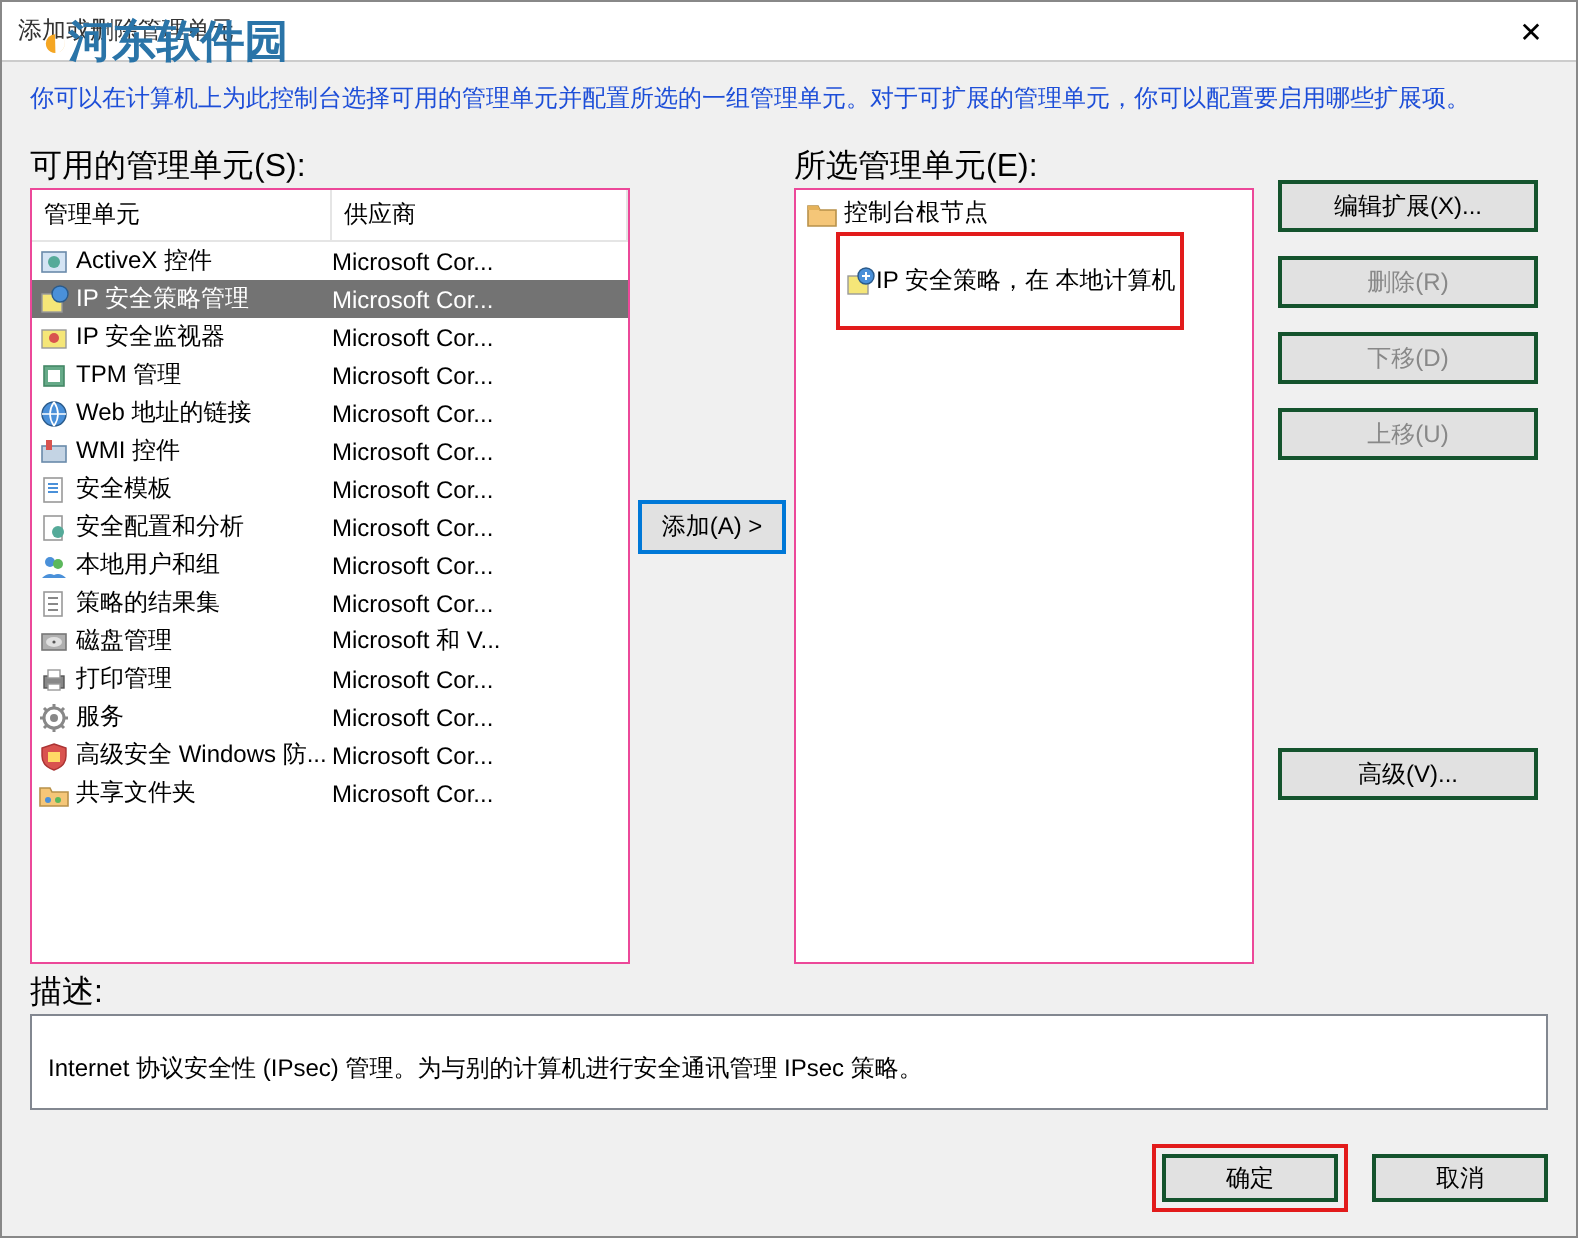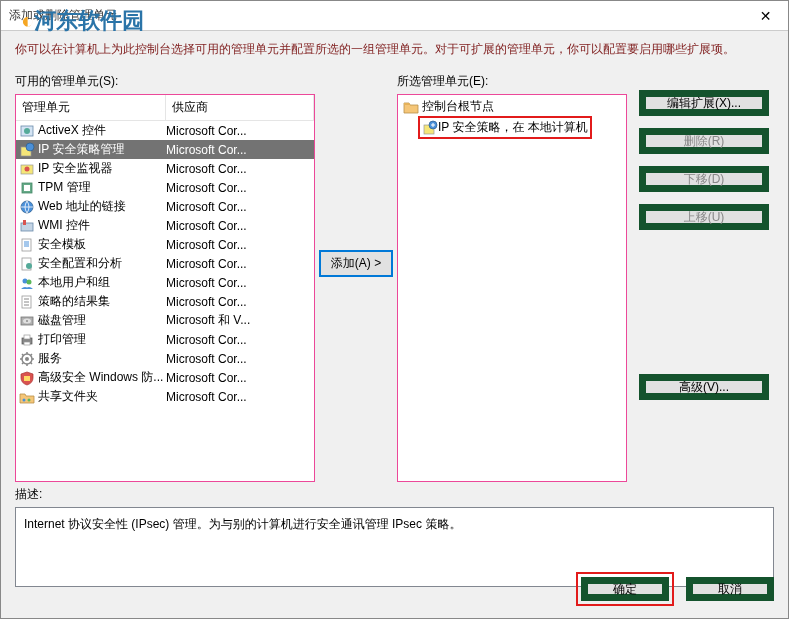--- a/index.html
+++ b/index.html
@@ -3,48 +3,48 @@
 <meta charset="utf-8">
 <style>
 * { box-sizing: border-box; margin: 0; padding: 0; }
 body { font-family: "Microsoft YaHei", "Segoe UI", sans-serif; font-size: 12px; background: #f0f0f0; width: 789px; height: 619px; position: relative; overflow: hidden; }
 .window { position: absolute; top: 0; left: 0; width: 789px; height: 619px; background: #f0f0f0; border: 1px solid #888; }
 .titlebar { height: 30px; background: #fff; border-bottom: 1px solid #ccc; display: flex; align-items: center; justify-content: space-between; padding: 0 0 0 8px; position: relative; }
 .titlebar-text { font-size: 12px; color: #333; }
 .close-btn { width: 45px; height: 30px; display: flex; align-items: center; justify-content: center; font-size: 14px; cursor: pointer; }
 .logo-overlay { position: absolute; top: 5px; left: 20px; font-size: 22px; font-weight: bold; color: #2a74a8; z-index: 10; pointer-events: none; }
 .logo-overlay .o { color: #f5a623; }
-.desc-row { padding: 8px 14px 14px 14px; font-size: 12px; color: #7f1d1d; line-height: 1.7; }
+.desc-row { padding: 8px 14px 14px 14px; font-size: 12px; color: #1d4ed8; line-height: 1.7; }
 .content { padding: 0 14px; display: flex; gap: 0; }
 .col-left { width: 300px; display: flex; flex-direction: column; }
 .col-mid { width: 82px; display: flex; flex-direction: column; align-items: center; justify-content: flex-start; padding-top: 177px; }
 .col-right { width: 230px; display: flex; flex-direction: column; }
 .col-buttons { flex: 1; padding-left: 12px; padding-top: 17px; display: flex; flex-direction: column; gap: 12px; }
-.label-row { font-size: 12px; margin-bottom: 4px; height: 17px; }
+.label-row { font-size: 16px; margin-bottom: 4px; height: 17px; }
 .listbox { border: 1px solid #ec4899; background: #fff; height: 388px; overflow-y: auto; }
 .list-header { display: flex; background: #fff; border-bottom: 1px solid #e5e5e5; position: sticky; top: 0; }
 .list-header > div { padding: 4px 6px; border-right: 1px solid #e5e5e5; font-size: 12px; }
 .list-header .h1 { width: 150px; }
 .list-header .h2 { flex: 1; }
 .list-row { display: flex; align-items: center; padding: 1px 2px; cursor: pointer; }
 .list-row.selected { background: #737373; color: #fff; }
 .list-row .icon { width: 18px; height: 16px; margin-right: 2px; display: inline-flex; align-items: center; justify-content: center; }
 .list-row .c1 { width: 148px; display: flex; align-items: flex-end; overflow: hidden; white-space: nowrap; }
 .list-row .c2 { flex: 1; overflow: hidden; white-space: nowrap; }
 .tree-root { padding: 2px; }
 .tree-row { display: flex; align-items: center; padding: 1px 2px; }
 .tree-row .icon { width: 18px; height: 16px; margin-right: 2px; display: inline-flex; align-items: center; justify-content: center; }
 .tree-child { margin-left: 18px; }
-.red-box { border: 2px solid #e21b1b; padding: 1px 2px; display: inline-flex; align-items: center; }
-.btn { background: #e1e1e1; border: 7px solid #14532d; padding: 4px 8px; font-size: 12px; text-align: center; cursor: pointer; min-height: 24px; display: flex; align-items: center; justify-content: center; }
+.red-box { border: 2px solid #e21b1b; padding: 14px 2px; display: inline-flex; align-items: center; }
+.btn { background: #e1e1e1; border: 2px solid #14532d; padding: 4px 8px; font-size: 12px; text-align: center; cursor: pointer; min-height: 24px; display: flex; align-items: center; justify-content: center; }
 .btn.disabled { color: #888; cursor: default; }
 .btn.add { border: 2px solid #0078d7; padding: 3px 6px; width: 74px; }
 .side-btn { width: 130px; height: 26px; }
 .desc-section { padding: 4px 14px 0 14px; }
-.desc-box { border: 1px solid #828790; background: #fff; height: 80px; padding: 8px 8px; font-size: 12px; overflow: auto; margin-top: 4px; }
+.desc-box { border: 1px solid #828790; background: #fff; height: 48px; padding: 18px 8px; font-size: 12px; overflow: auto; margin-top: 4px; }
 .footer { position: absolute; bottom: 12px; right: 14px; display: flex; gap: 12px; align-items: center; }
 .ok-wrap { border: 2px solid #e21b1b; padding: 3px; }
 .footer .btn { width: 88px; height: 24px; }
 .spacer { height: 120px; }
 
 .listbox::-webkit-scrollbar { width: 17px; }
 .listbox::-webkit-scrollbar-track { background: #f0f0f0; }
 .listbox::-webkit-scrollbar-thumb { background: #c1c1c1; border: 1px solid #a0a0a0; }
 svg { display: block; }
 </style>

